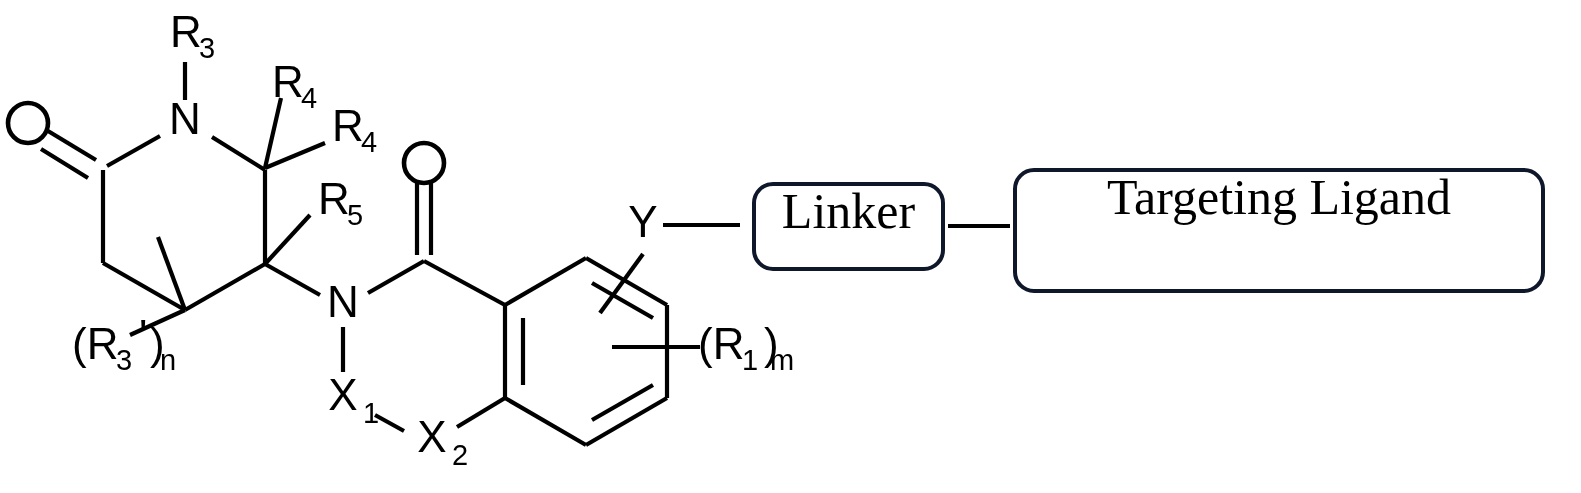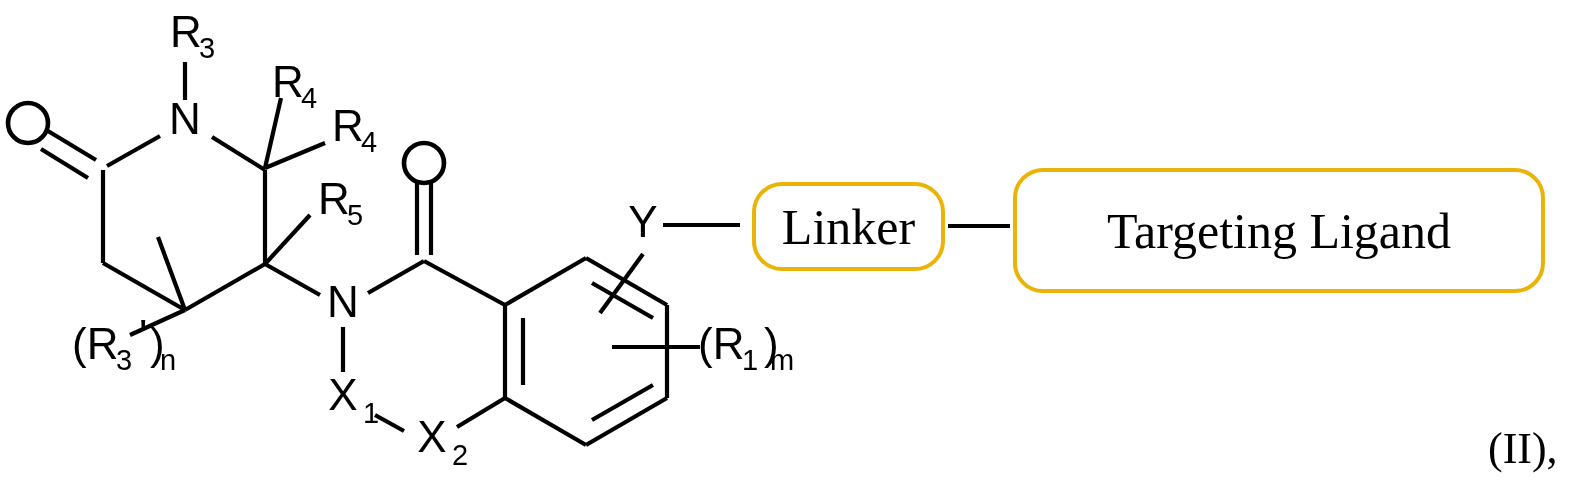--- a/index.html
+++ b/index.html
@@ -48,25 +48,25 @@
     fill: none;
     stroke-linecap: butt;
   }
   .ohydro {
     stroke: #000000;
     stroke-width: 4.6;
     fill: none;
   }
   .box {
     position: absolute;
-    border: 4px solid #eab308;
-    border-radius: 30px;
+    border: 4px solid #0f172a;
+    border-radius: 21px;
     background: #ffffff;
     display: flex;
-    align-items: center;
+    align-items: flex-start;
     justify-content: center;
     box-sizing: border-box;
   }
   .box-text {
     font-family: "Liberation Serif", serif;
     font-size: 50px;
     color: #000000;
     white-space: nowrap;
     line-height: 1;
   }
@@ -229,15 +229,14 @@
   </svg>
 
   <div class="box" id="linker-box">
     <span class="box-text">Linker</span>
   </div>
 
   <div class="box" id="ligand-box">
     <span class="box-text">Targeting Ligand</span>
   </div>
 
-  <div id="formula-label">(II),</div>
 
 </div>
 
 </body></html>

